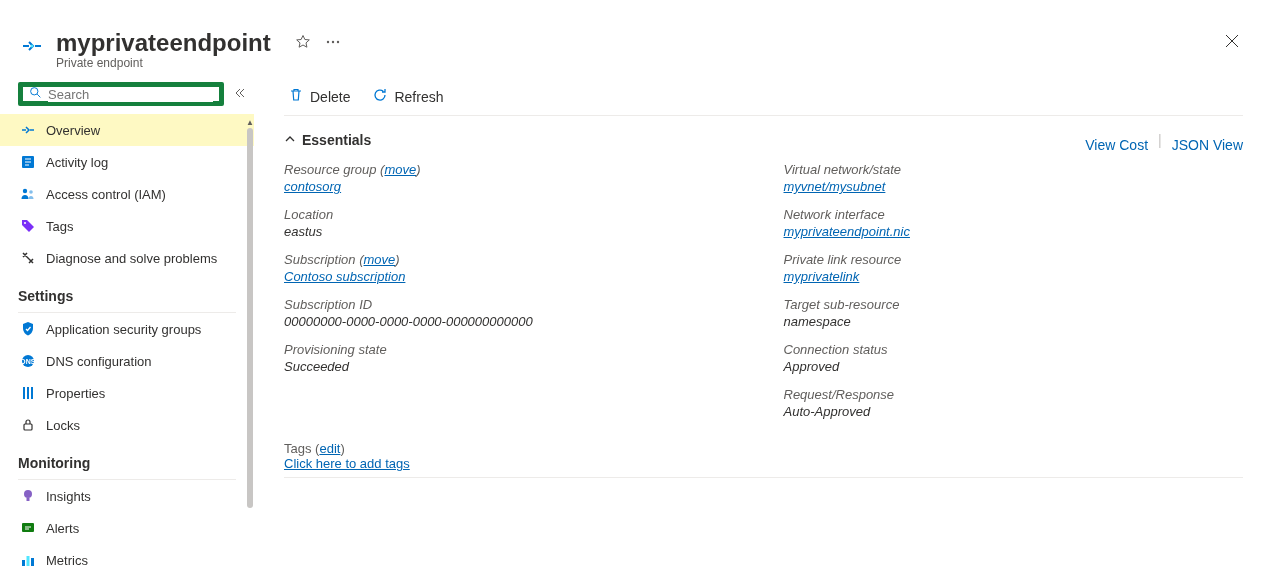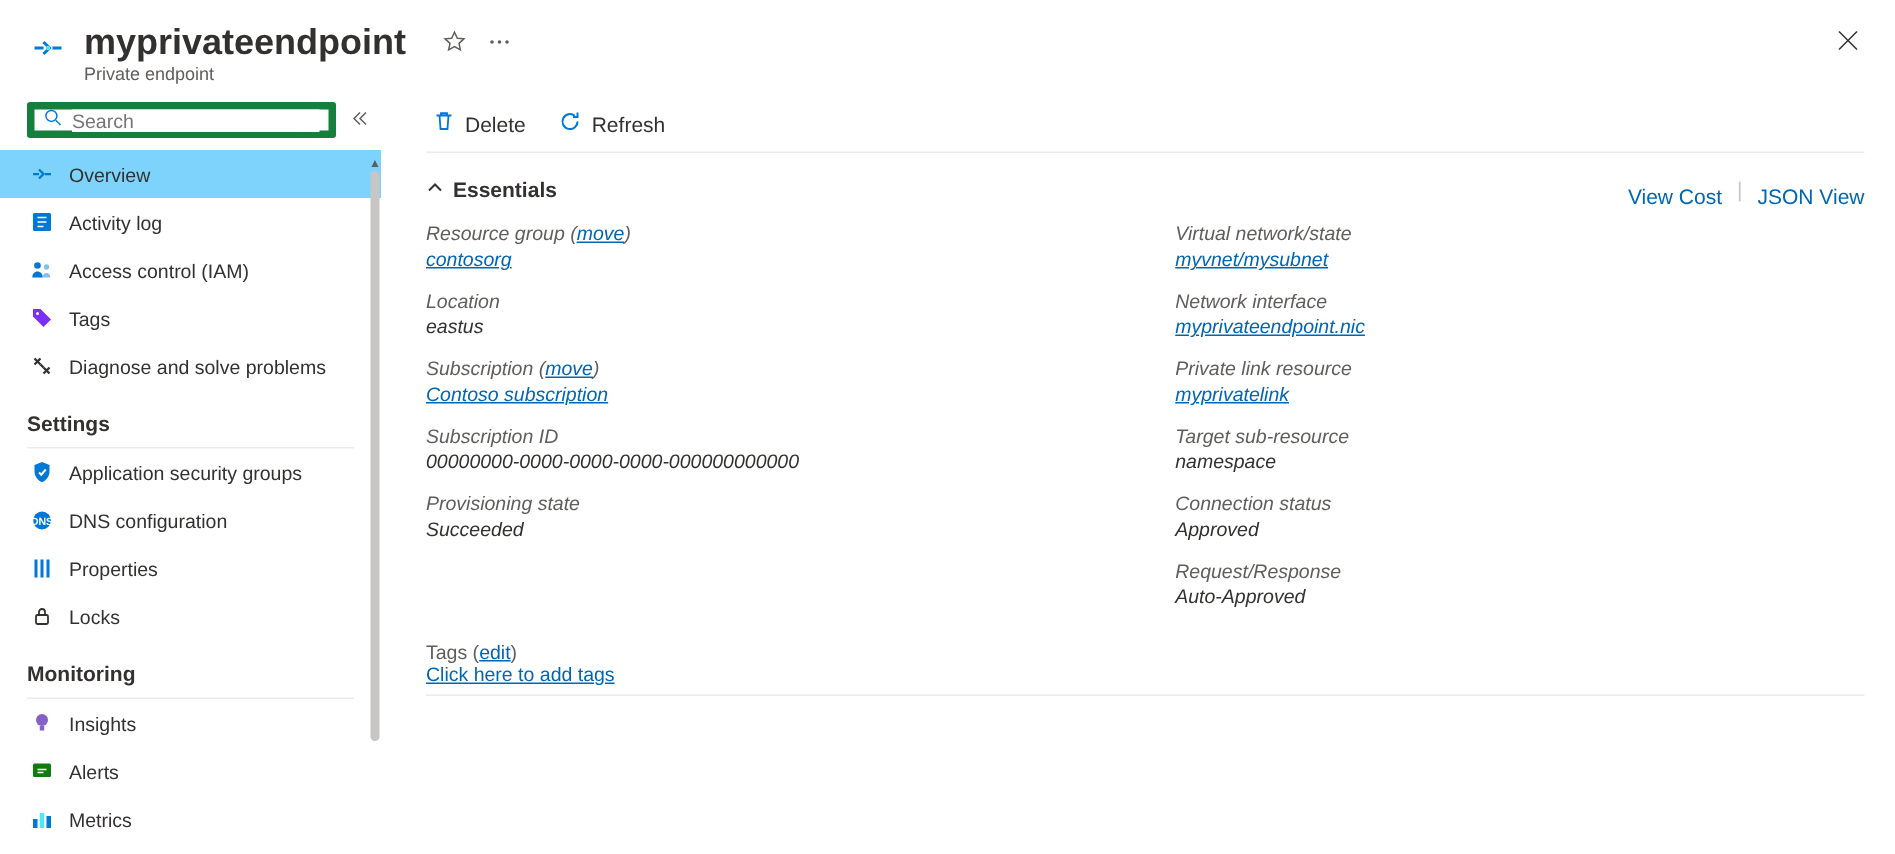--- a/index.html
+++ b/index.html
@@ -9,21 +9,21 @@
       color: #323130;
       background: #fff;
       width: 1263px;
       height: 569px;
       overflow: hidden;
     }
 
     .header {
       display: flex;
       align-items: flex-start;
-      padding: 16px 20px 8px 18px;
+      padding: 30px 20px 8px 18px;
     }
     .header-icon {
       margin-top: 2px;
       margin-right: 10px;
     }
     .header-title-block { flex: 0 0 auto; }
     .header-title {
       font-size: 24px;
       font-weight: 600;
       line-height: 1.1;
@@ -89,21 +89,21 @@
 
     .nav-list { list-style: none; }
     .nav-item {
       display: flex;
       align-items: center;
       height: 32px;
       padding-left: 20px;
       cursor: pointer;
       font-size: 13px;
     }
-    .nav-item.selected { background: #7dd3fc; font-weight: 400; }
+    .nav-item.selected { background: #fef9c3; font-weight: 400; }
     .nav-icon {
       width: 16px;
       height: 16px;
       display: inline-flex;
       align-items: center;
       justify-content: center;
       margin-right: 10px;
     }
     .nav-section-header {
       font-size: 14px;

